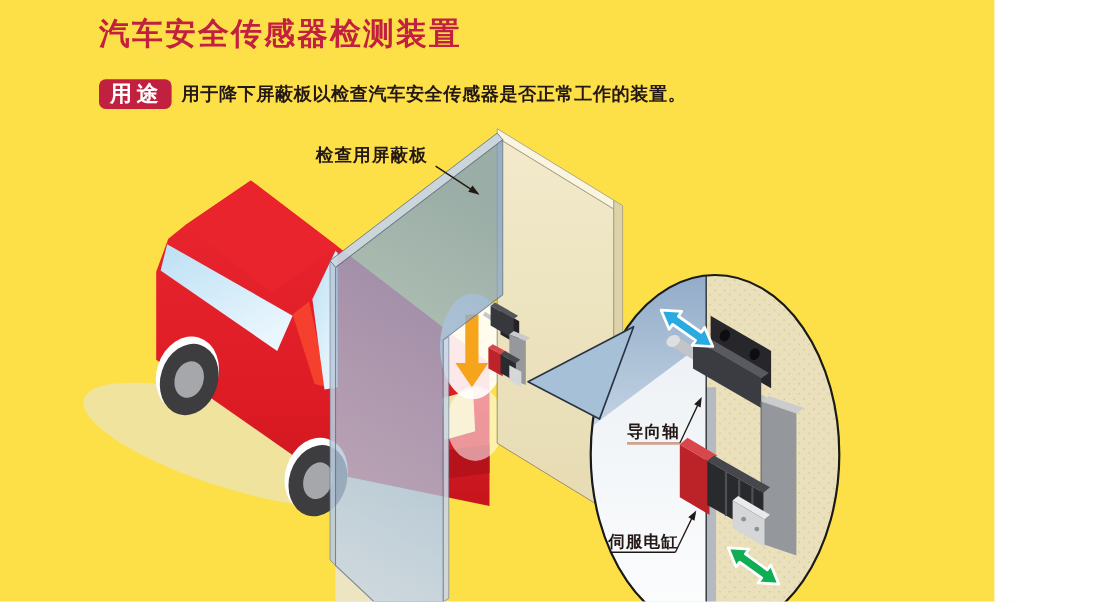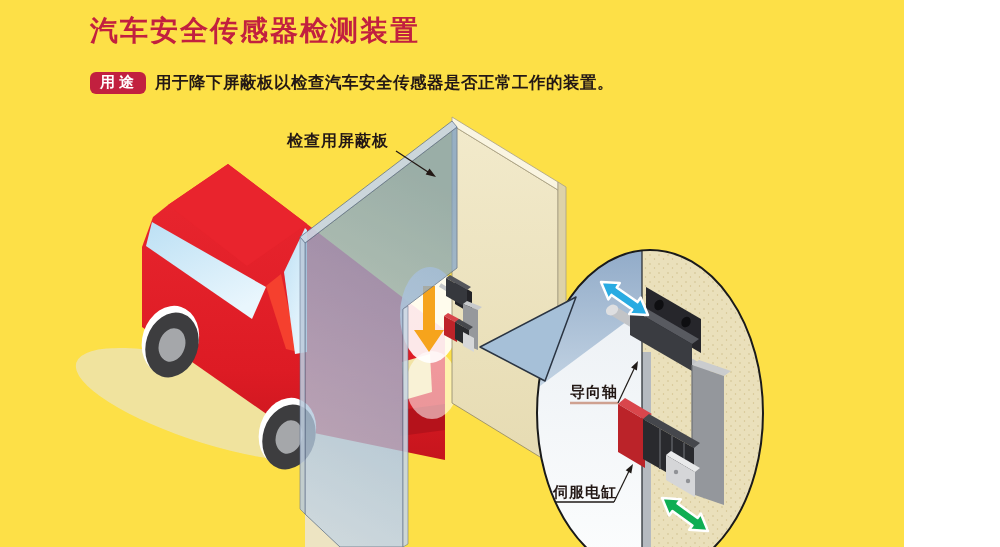--- a/index.html
+++ b/index.html
@@ -9,21 +9,21 @@
   }
   .page-title{
     position:absolute;left:90px;top:12px;margin:0;
     font-size:28px;font-weight:bold;color:#C2203F;letter-spacing:2px;
   }
   .purpose-row{
     position:absolute;left:90px;top:72px;display:flex;align-items:center;gap:9px;
   }
   .purpose-badge{
     display:inline-block;background:#C2203F;color:#ffffff;
-    font-size:15px;font-weight:bold;letter-spacing:4px;
+    font-size:20px;font-weight:bold;letter-spacing:4px;
     padding:3px 8px 4px 10px;border-radius:6px;line-height:1;
   }
   .purpose-text{
     font-size:16.5px;font-weight:600;color:#231815;letter-spacing:0.5px;text-align:right;
   }
   svg{position:absolute;left:0;top:0;}
   .diagram-label{font-size:16px;font-weight:600;fill:#231815;letter-spacing:1px;}
   .circle-label{font-size:15px;font-weight:600;fill:#231815;letter-spacing:1px;}
 </style>
 </head>

